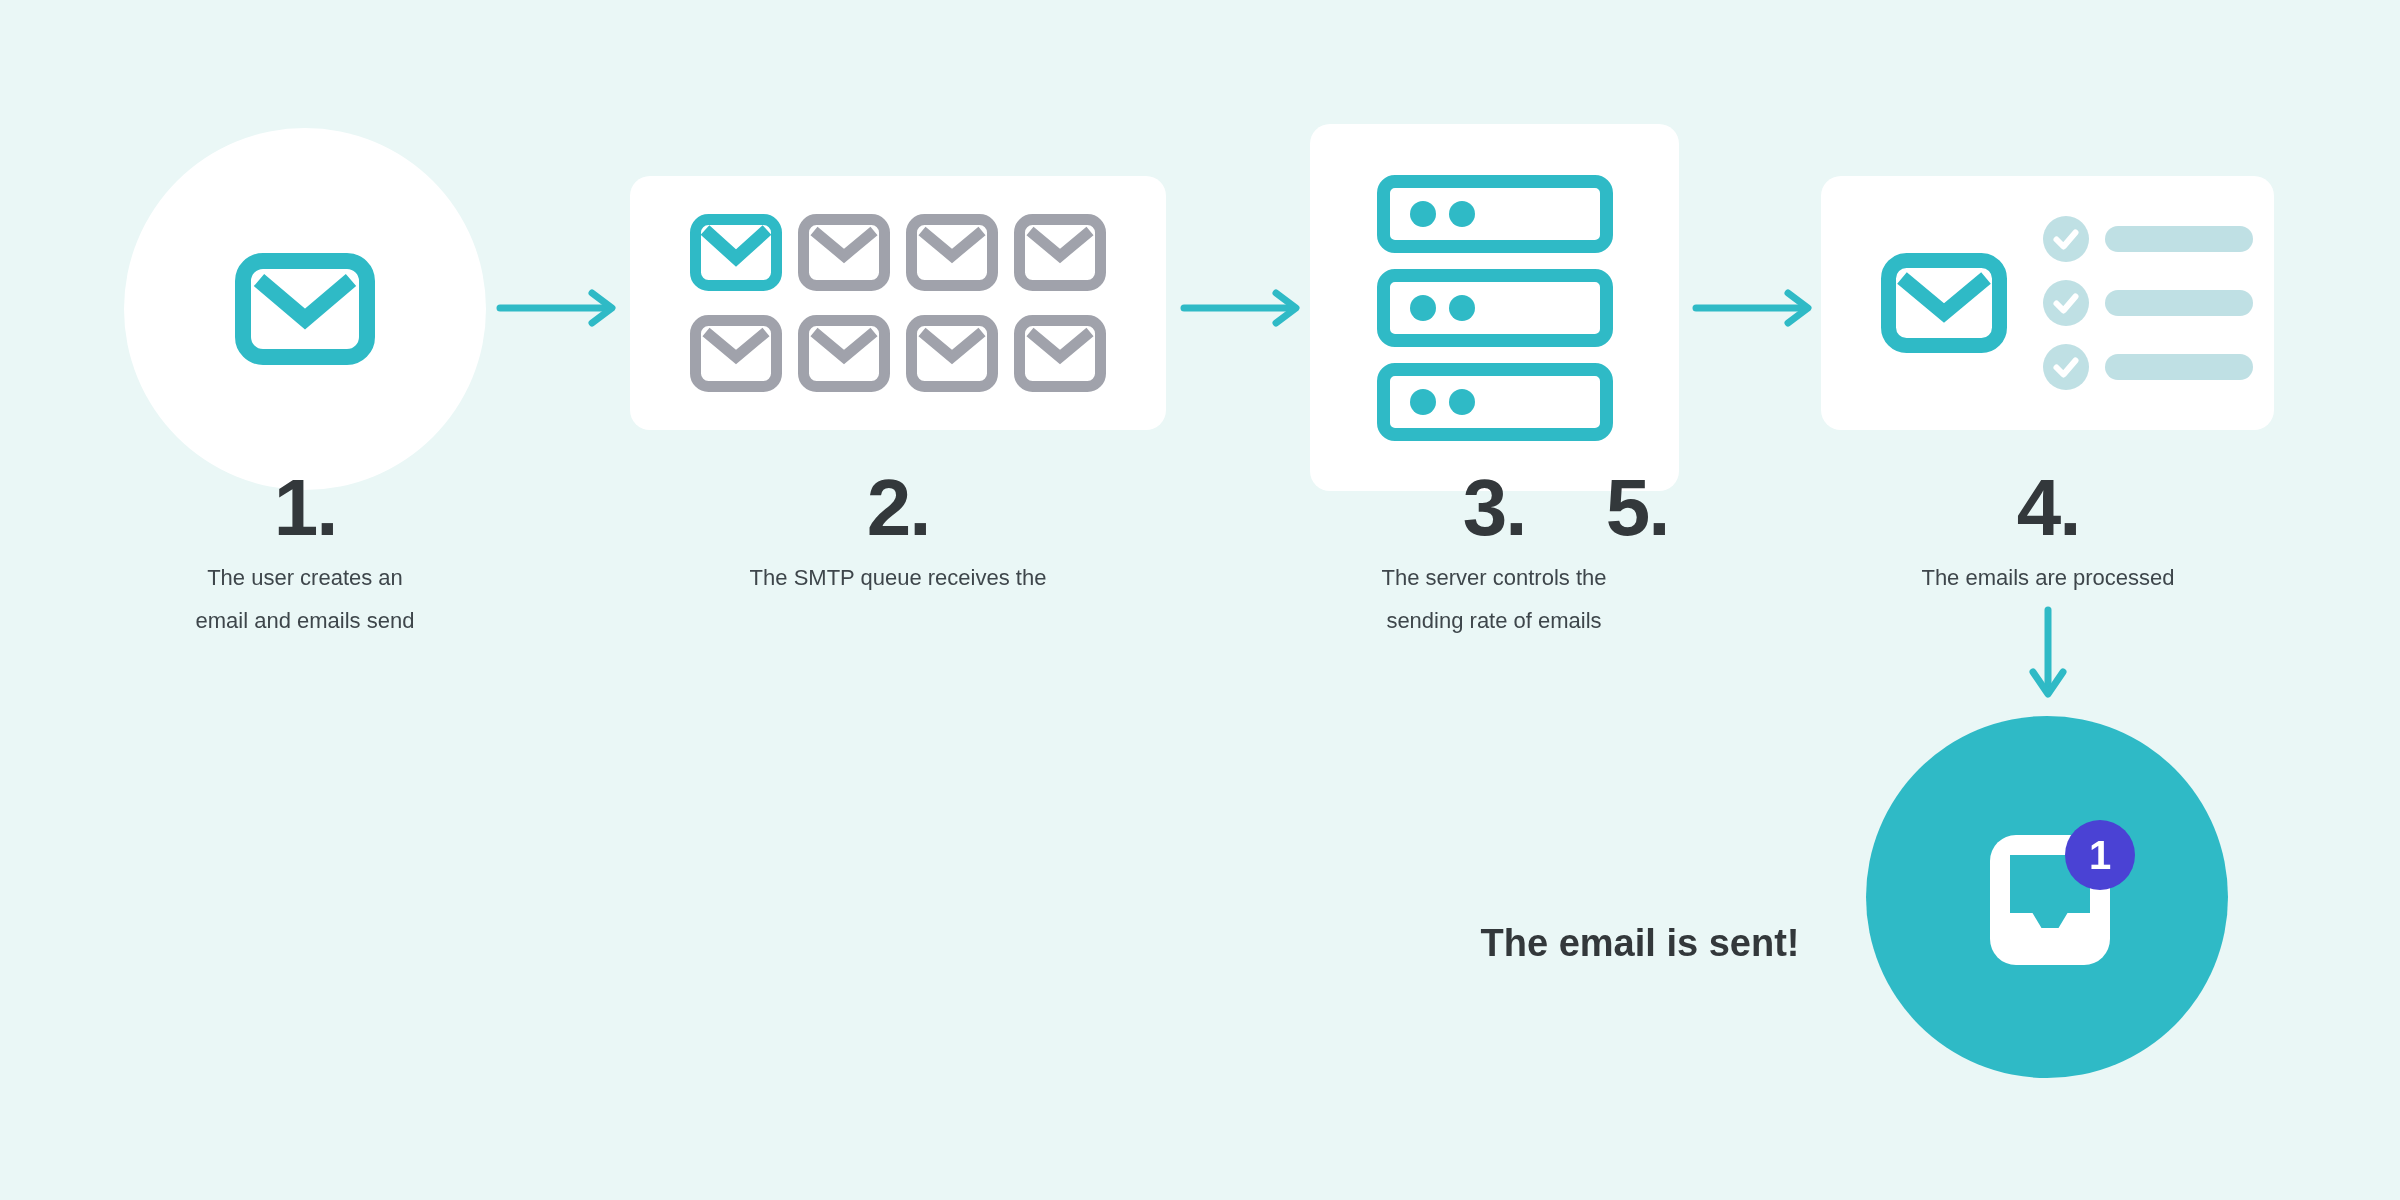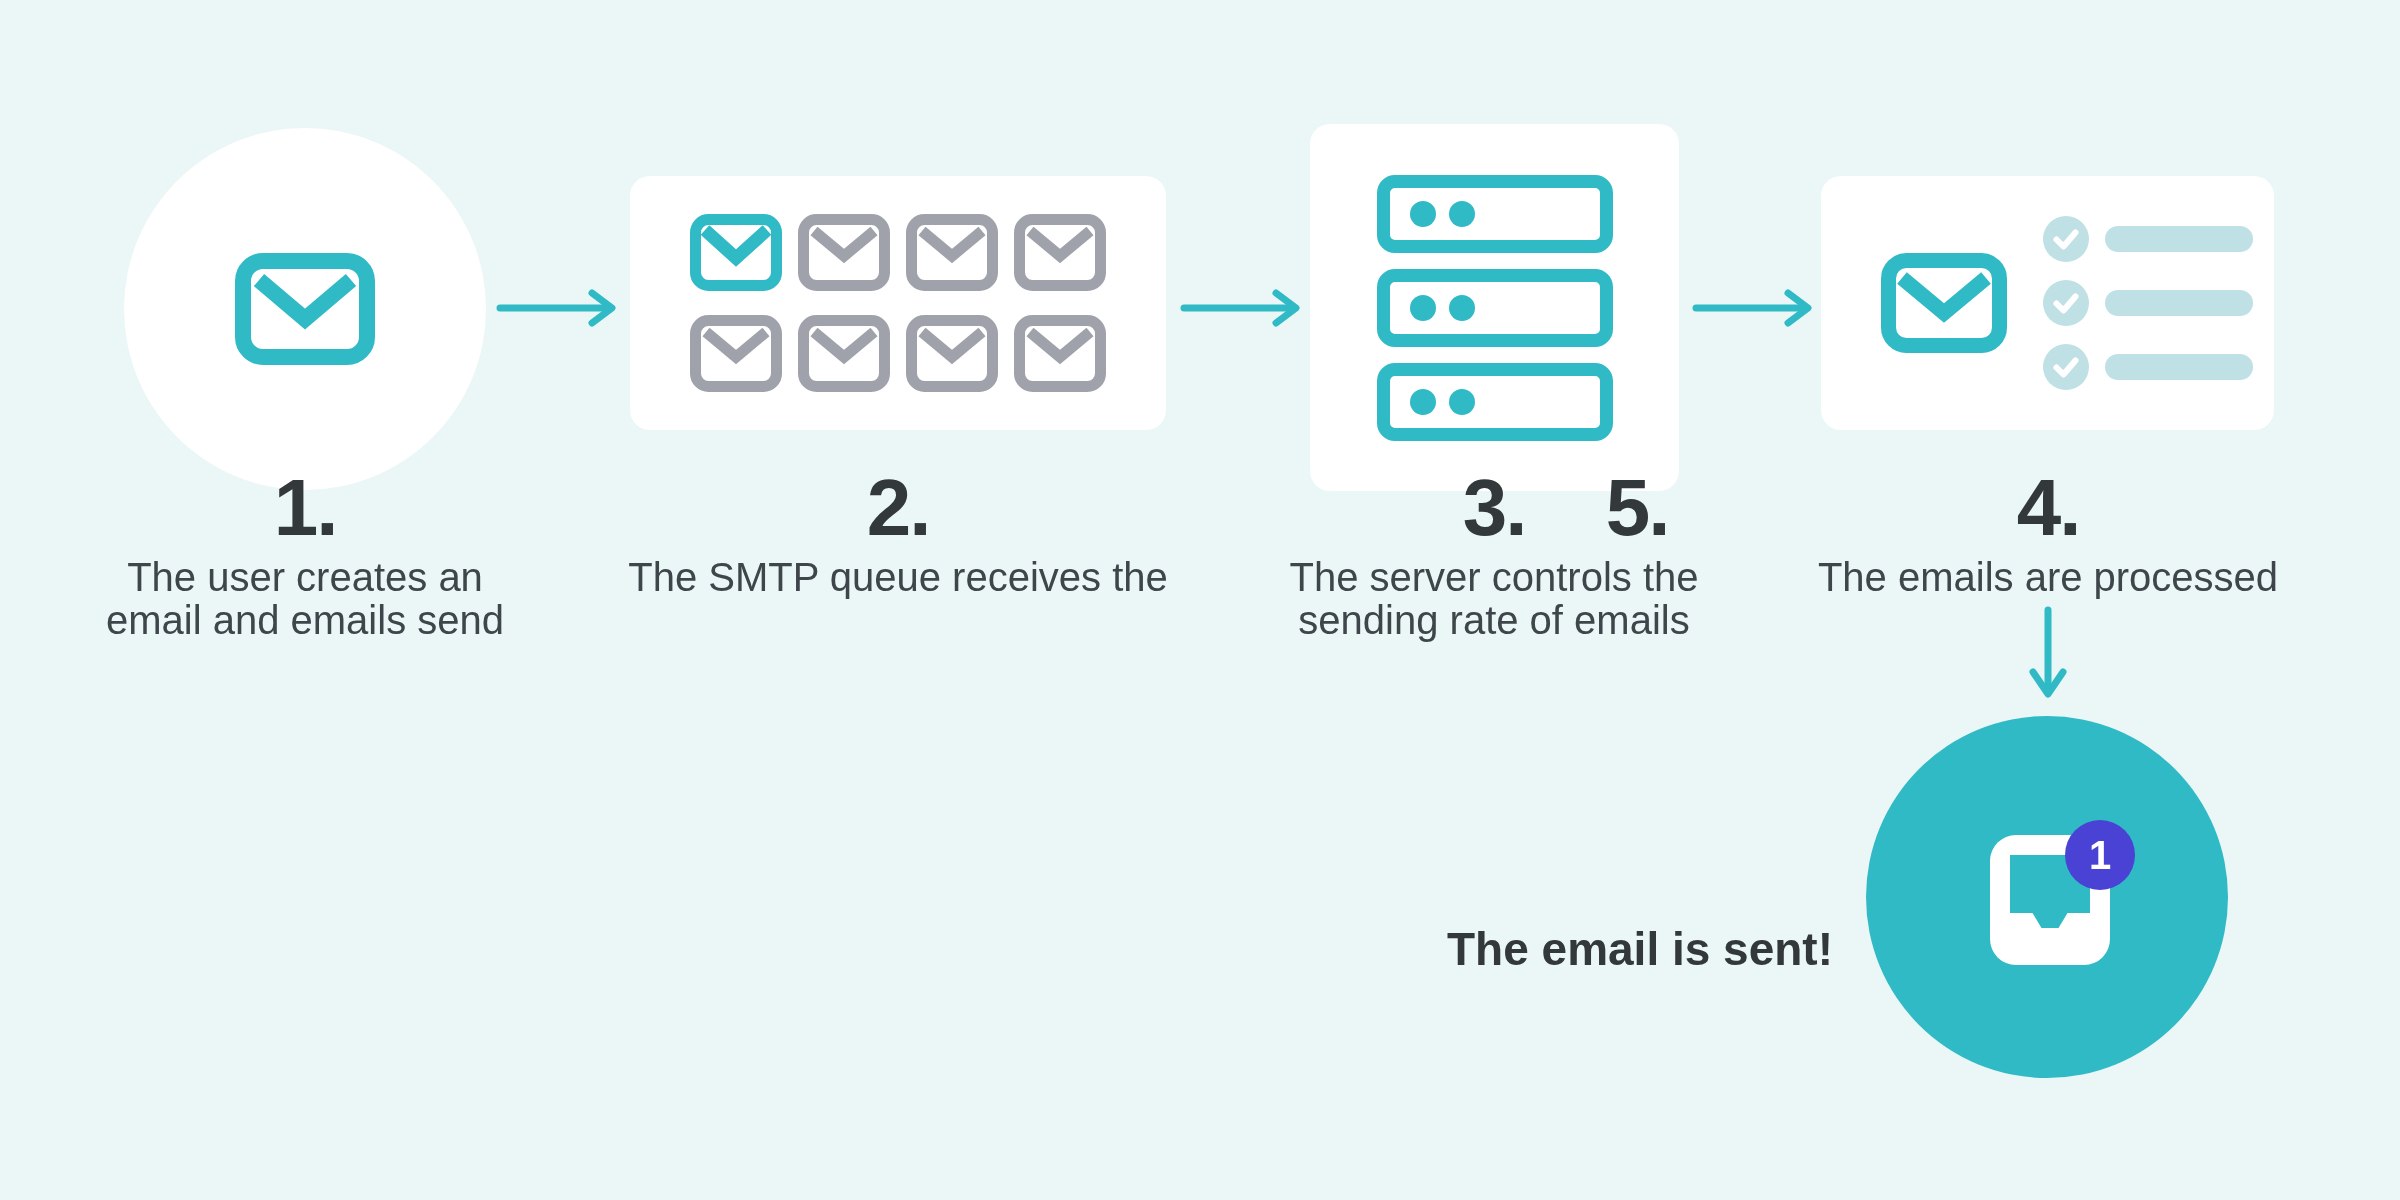--- a/index.html
+++ b/index.html
@@ -60,27 +60,27 @@
   .inbox-wrap{position:absolute;left:124px;top:119px;width:120px;height:130px}
   .badge{position:absolute;left:199px;top:104px;width:70px;height:70px;border-radius:50%;
     background:var(--badge-indigo);color:#fff;font-size:40px;font-weight:800;
     display:flex;align-items:center;justify-content:center}
 
   
   .step-number{position:absolute;transform:translateX(-50%);
     font-size:80px;font-weight:800;letter-spacing:-2px;
     color:var(--number-text);line-height:1;white-space:nowrap}
   .step-caption{position:absolute;transform:translateX(-50%);text-align:center;
-    font-size:40px;line-height:43px;color:var(--caption-text);white-space:nowrap}
+    font-size:22px;line-height:43px;color:var(--caption-text);white-space:nowrap}
   .n1,.c1{left:305px}.n2,.c2{left:898px}.n3,.c3{left:1494px}.n4,.c4{left:2048px}
   .n5{left:1637px;top:832px}
   .step-number{top:468px}
   .step-caption{top:556px}
   .caption-bold{position:absolute;left:1640px;top:922px;transform:translateX(-50%);
-    font-size:46px;font-weight:700;color:var(--number-text);white-space:nowrap}
+    font-size:38px;font-weight:700;color:var(--number-text);white-space:nowrap}
 </style>
 </head>
 <body>
 
 <div class="canvas">
 
   <div class="circle-panel step1-circle">
     <svg class="env-teal" width="140" height="112" viewBox="0 0 140 112" fill="none" stroke="currentColor">
       <rect x="8" y="8" width="124" height="96" rx="20" stroke-width="16"></rect>
       <path d="M24 27 L70 66 L116 27" stroke-width="16"></path>

